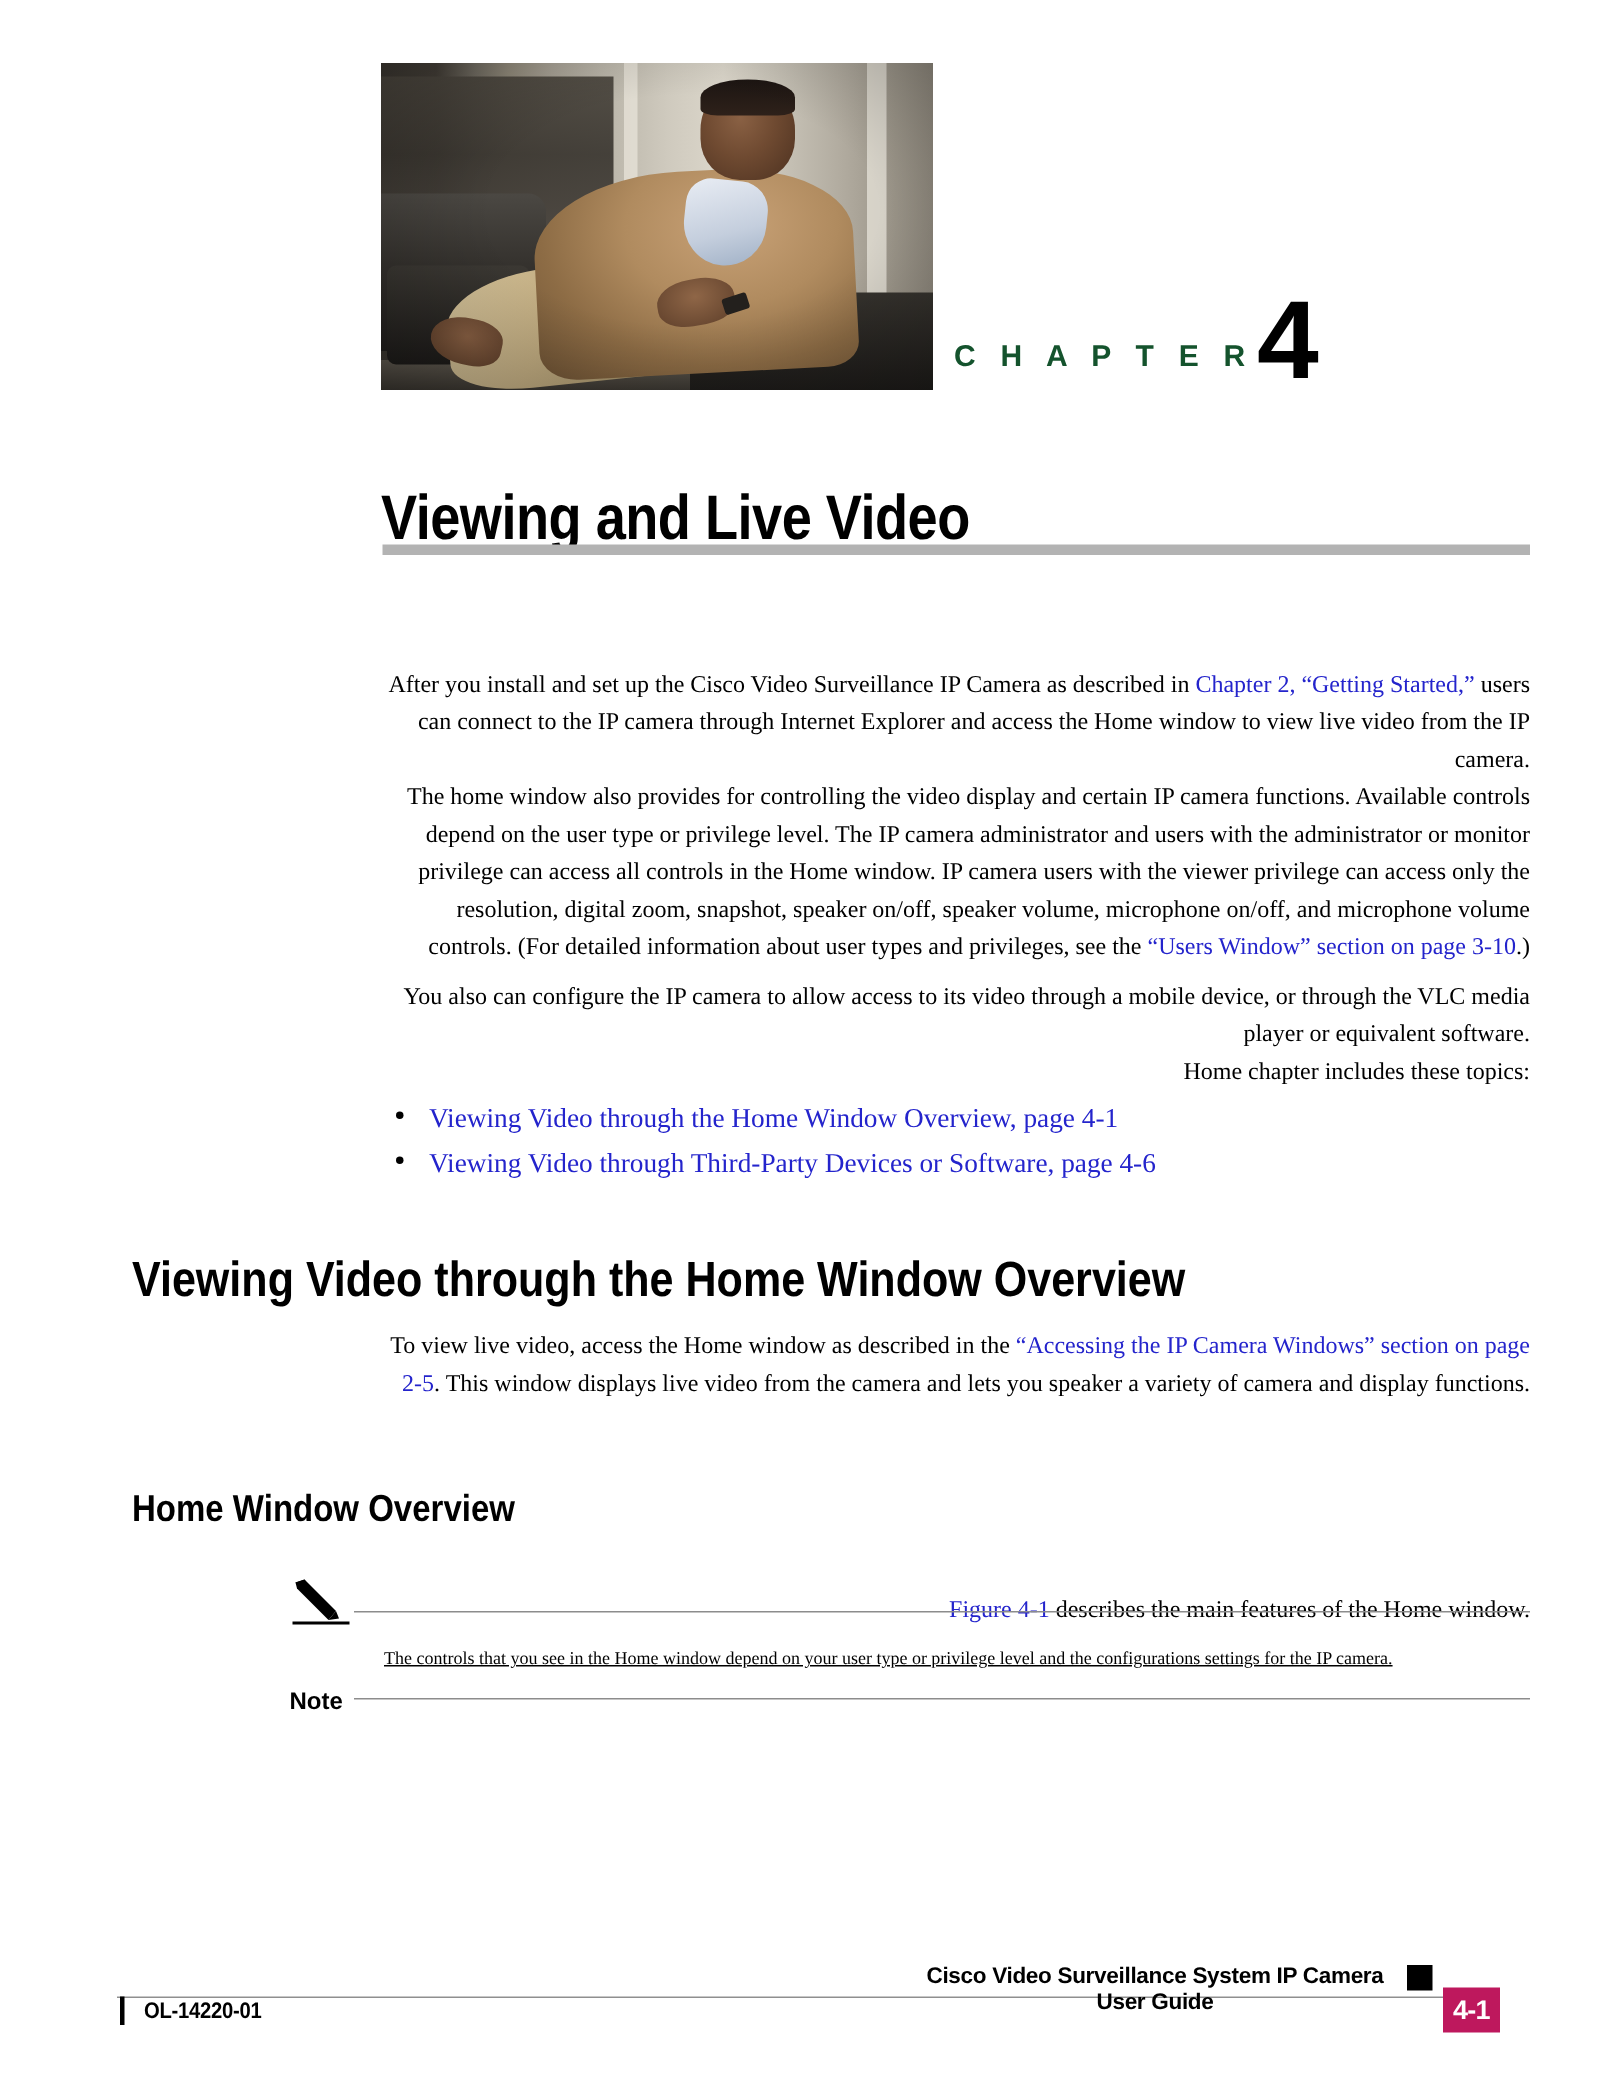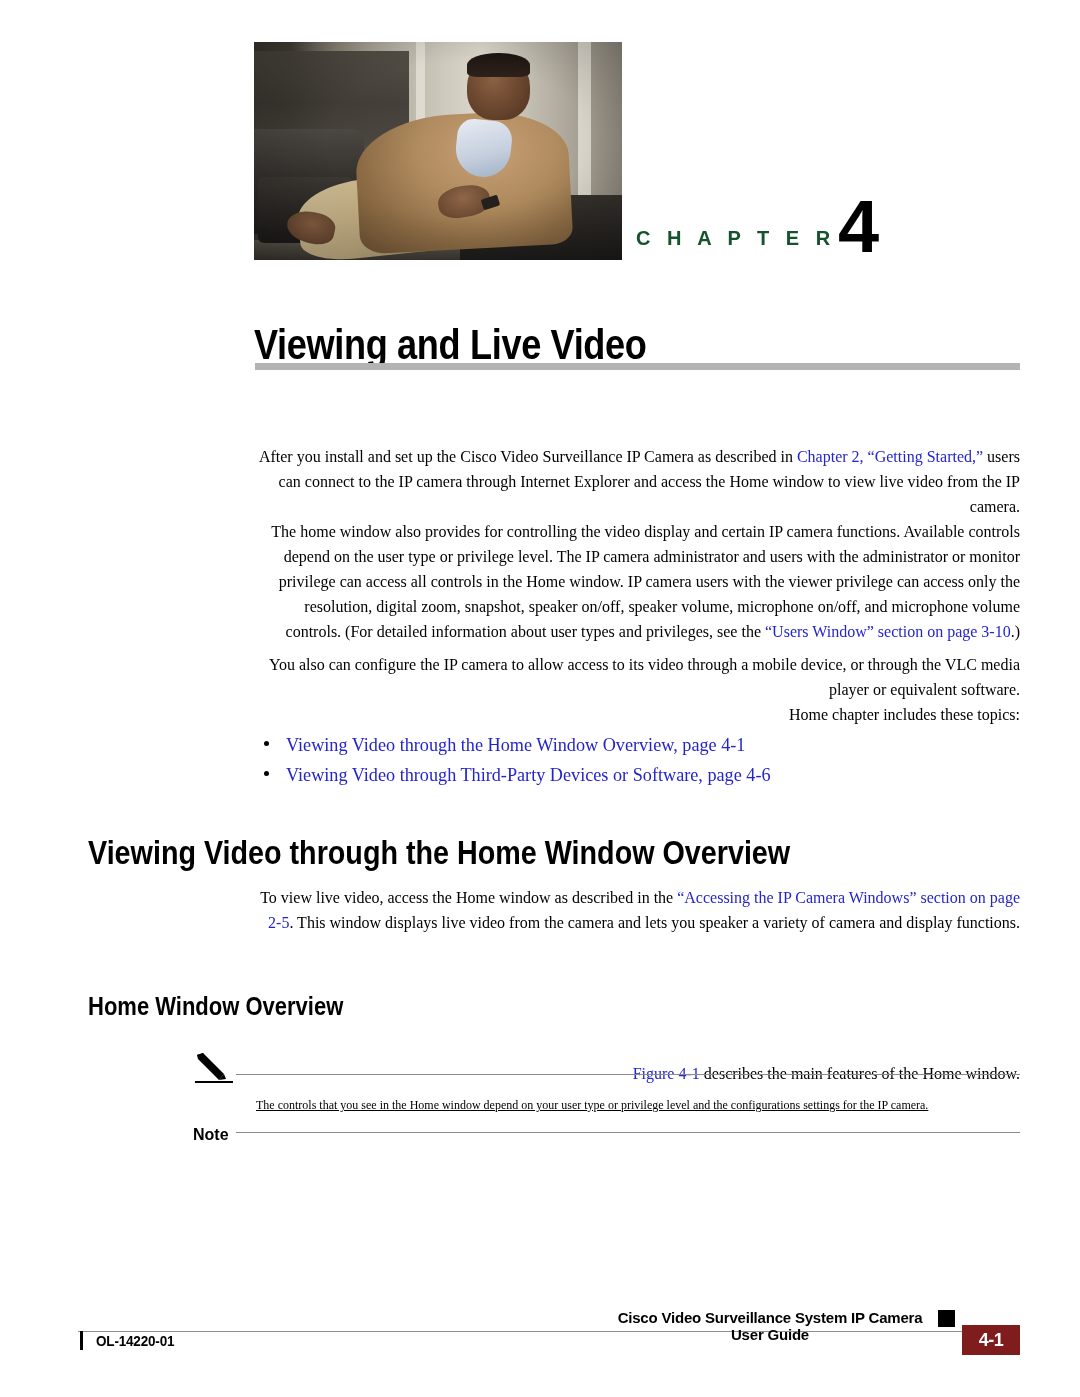--- a/index.html
+++ b/index.html
@@ -335,23 +335,23 @@
     left: 938px;
     top: 1310px;
     width: 17px;
     height: 17px;
     background: #000;
   }
   #footer-pagebox {
     position: absolute;
     left: 962px;
     top: 1325px;
-    width: 58px;
+    width: 38px;
     height: 30px;
-    background: #7f1d1d;
+    background: #be185d;
     color: #fff;
     font-family: "Liberation Sans", sans-serif;
     font-weight: bold;
     font-size: 18px;
     display: flex;
     align-items: center;
     justify-content: center;
     letter-spacing: -0.5px;
   }
 </style>

